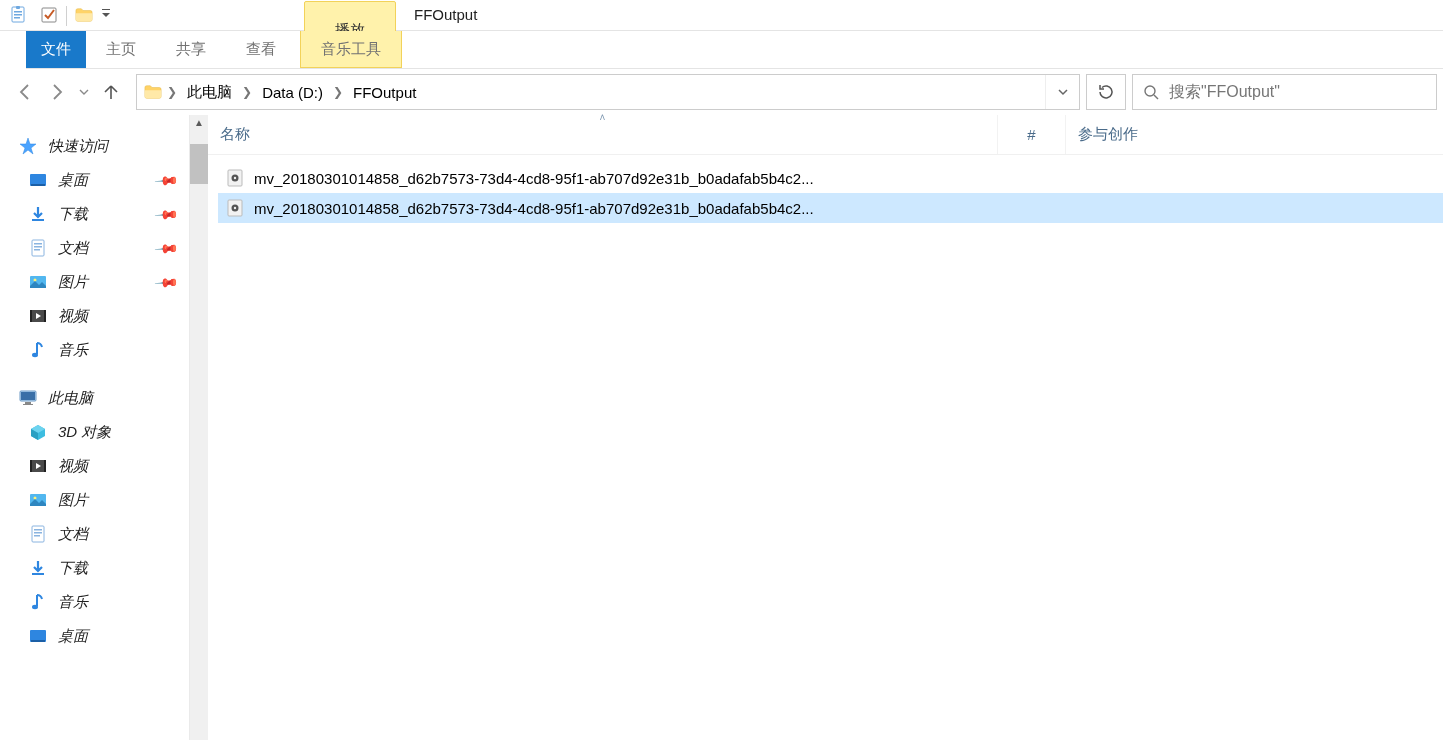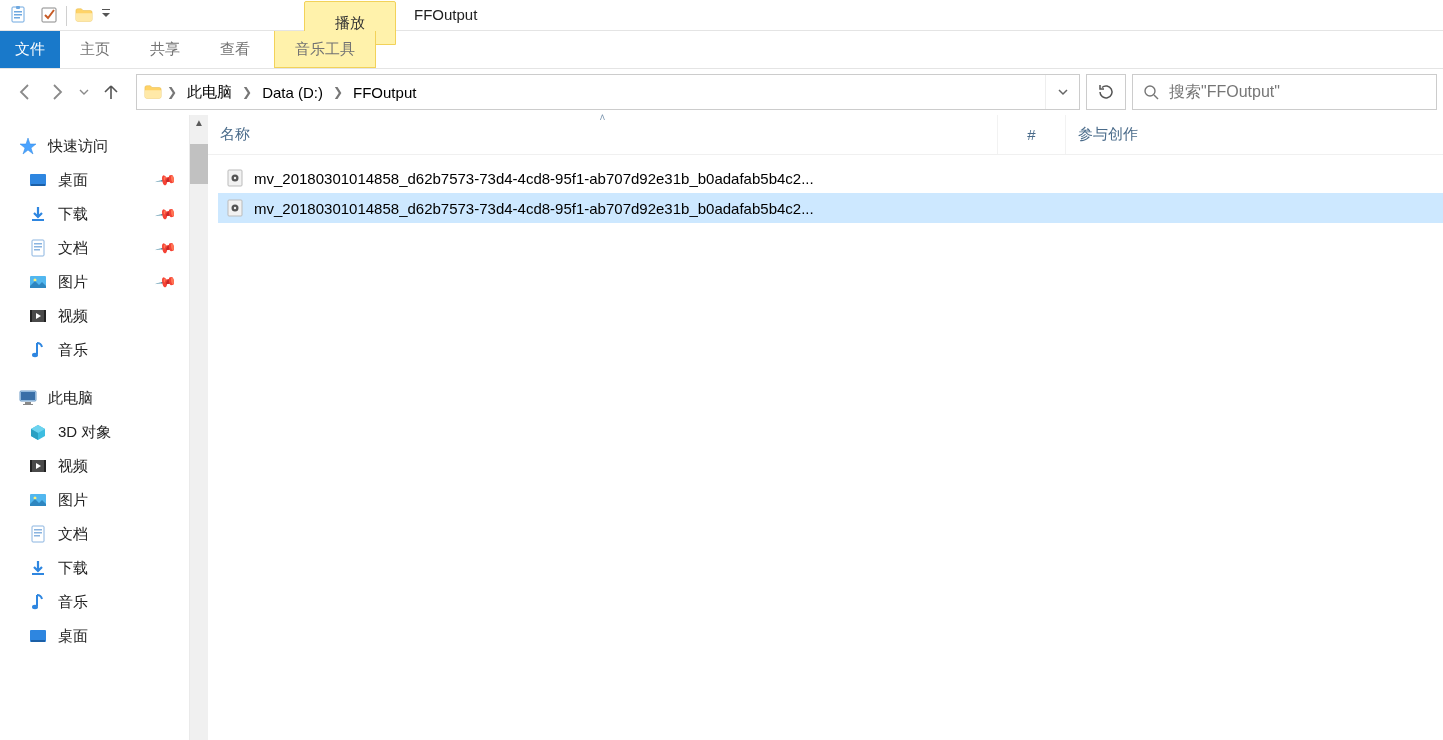--- a/index.html
+++ b/index.html
@@ -57,39 +57,40 @@
       margin-left: 15px;
       display: flex;
       align-items: flex-start;
     }
     .ctx-tab {
       background: #fff2ab;
       color: #333;
       padding: 4px 30px;
       height: 44px;
       display: flex;
-      align-items: center;
+      align-items: flex-end;
       border: 1px solid #f2d25a;
       border-radius: 2px 2px 0 0;
       margin-top: 1px;
     }
     .win-title {
       margin-left: 18px;
       color: #222;
       height: 28px;
       display: flex;
       align-items: center;
       font-size: 16px;
     }
     
     .ribbon {
       height: 38px;
       display: flex;
       align-items: stretch;
       border-bottom: 1px solid #e4e4e4;
+      margin-left: 26px;
     }
     .ribbon-tab {
       padding: 0 20px;
       display: flex;
       align-items: center;
       color: #737373;
       cursor: default;
       font-size: 16px;
     }
     .ribbon-tab.file {
@@ -211,20 +212,21 @@
       background: #c1c1c1;
       margin-top: 14px;
     }
     .side-scroll .arrow {
       font-size: 10px;
       color: #5a5a5a;
       padding: 2px 0;
     }
     .side-group {
       margin-bottom: 14px;
+      font-style: italic;
     }
     .side-item {
       display: flex;
       align-items: center;
       height: 34px;
       padding-left: 18px;
       gap: 10px;
       color: #222;
       position: relative;
       font-size: 16px;

